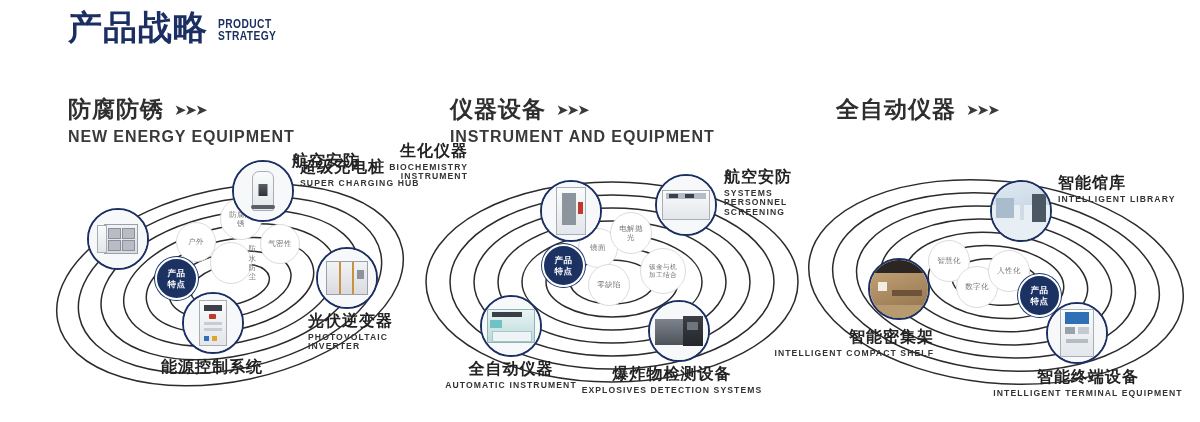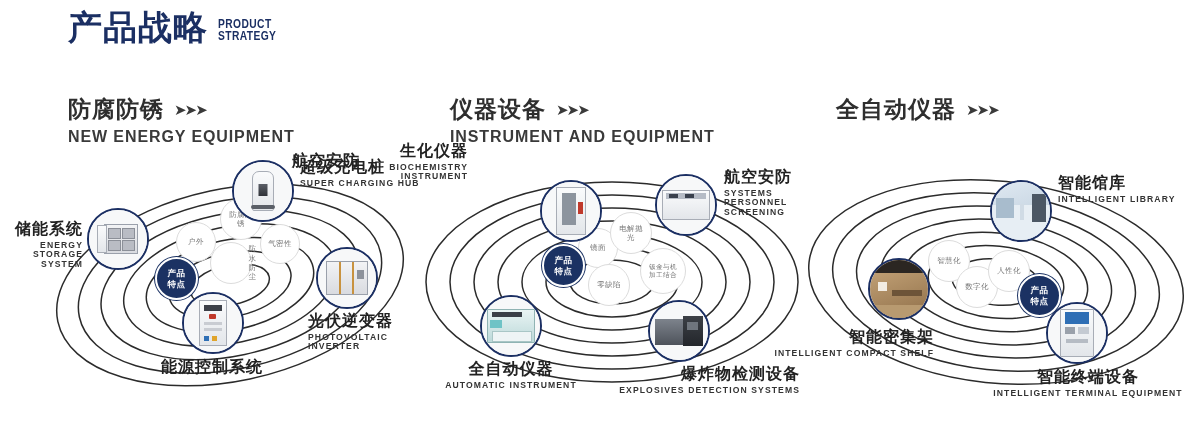--- a/index.html
+++ b/index.html
@@ -156,24 +156,20 @@
       <div class="photo" style="background:#f7f8f9;">
         <div class="art cab" style="width:32px;height:28px;left:56%;">
           <div class="cab-door" style="position:absolute;left:3px;top:3px;width:11px;height:9px;"></div>
           <div class="cab-door" style="position:absolute;left:17px;top:3px;width:11px;height:9px;"></div>
           <div class="cab-door" style="position:absolute;left:3px;top:15px;width:11px;height:9px;"></div>
           <div class="cab-door" style="position:absolute;left:17px;top:15px;width:11px;height:9px;"></div>
         </div>
         <div class="art pale" style="width:8px;height:26px;left:22%;"></div>
       </div>
     </div>
-    <div class="lbl r" style="left:-25px;top:60px;width:78px;">
-      <div class="cn">储能系统</div>
-      <div class="en">ENERGY STORAGE SYSTEM</div>
-    </div>
 
     <div class="node" style="left:202px;top:0px;width:62px;height:62px;">
       <div class="photo" style="background:#f7f8f9;">
         <div class="art pale" style="width:20px;height:38px;border-radius:7px 7px 2px 2px;"></div>
         <div class="art dark" style="width:9px;height:12px;top:48%;"></div>
         <div class="art" style="width:24px;height:4px;top:78%;background:#5a5f67;border-radius:2px;"></div>
       </div>
     </div>
     <div class="lbl" style="left:270px;top:-2px;width:130px;">
       <div class="cn">超级充电桩</div>
@@ -276,21 +272,21 @@
 
     <div class="node" style="left:236px;top:140px;width:62px;height:62px;">
       <div class="photo" style="background:#f7f8f9;">
         <div class="art" style="width:48px;height:30px;">
           <div style="position:absolute;left:0;top:3px;width:28px;height:26px;background:linear-gradient(180deg,#7d838c,#4e535b);"></div>
           <div style="position:absolute;left:28px;top:0;width:20px;height:30px;background:linear-gradient(180deg,#3c4046,#23262b);"></div>
           <div style="position:absolute;left:32px;top:6px;width:11px;height:8px;background:#6f757d;"></div>
         </div>
       </div>
     </div>
-    <div class="lbl c" style="left:148px;top:205px;width:240px;text-align:right;">
+    <div class="lbl c" style="left:140px;top:205px;width:240px;">
       <div class="cn">爆炸物检测设备</div>
       <div class="en">EXPLOSIVES DETECTION SYSTEMS</div>
     </div>
 
     <div class="node" style="left:68px;top:135px;width:62px;height:62px;">
       <div class="photo" style="background:#f7f8f9;">
         <div class="art teal" style="width:46px;height:32px;">
           <div style="position:absolute;left:4px;top:2px;width:30px;height:5px;background:#3a3f47;"></div>
           <div style="position:absolute;left:2px;top:10px;width:12px;height:8px;background:#6fc3c6;"></div>
           <div style="position:absolute;left:4px;top:21px;width:38px;height:9px;background:#eef4f5;border:1px solid #a9c6c6;"></div>

